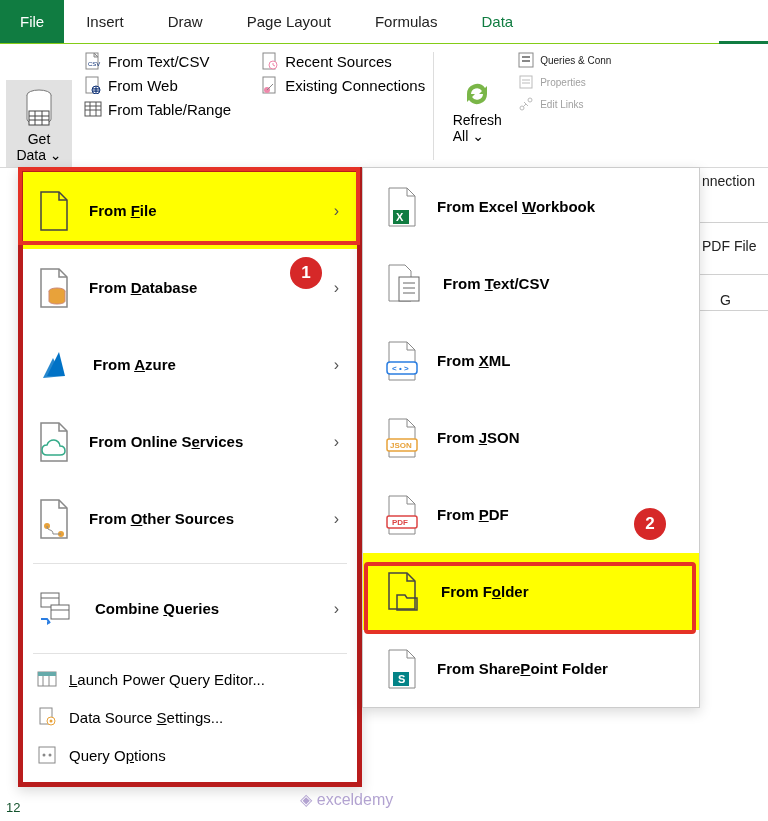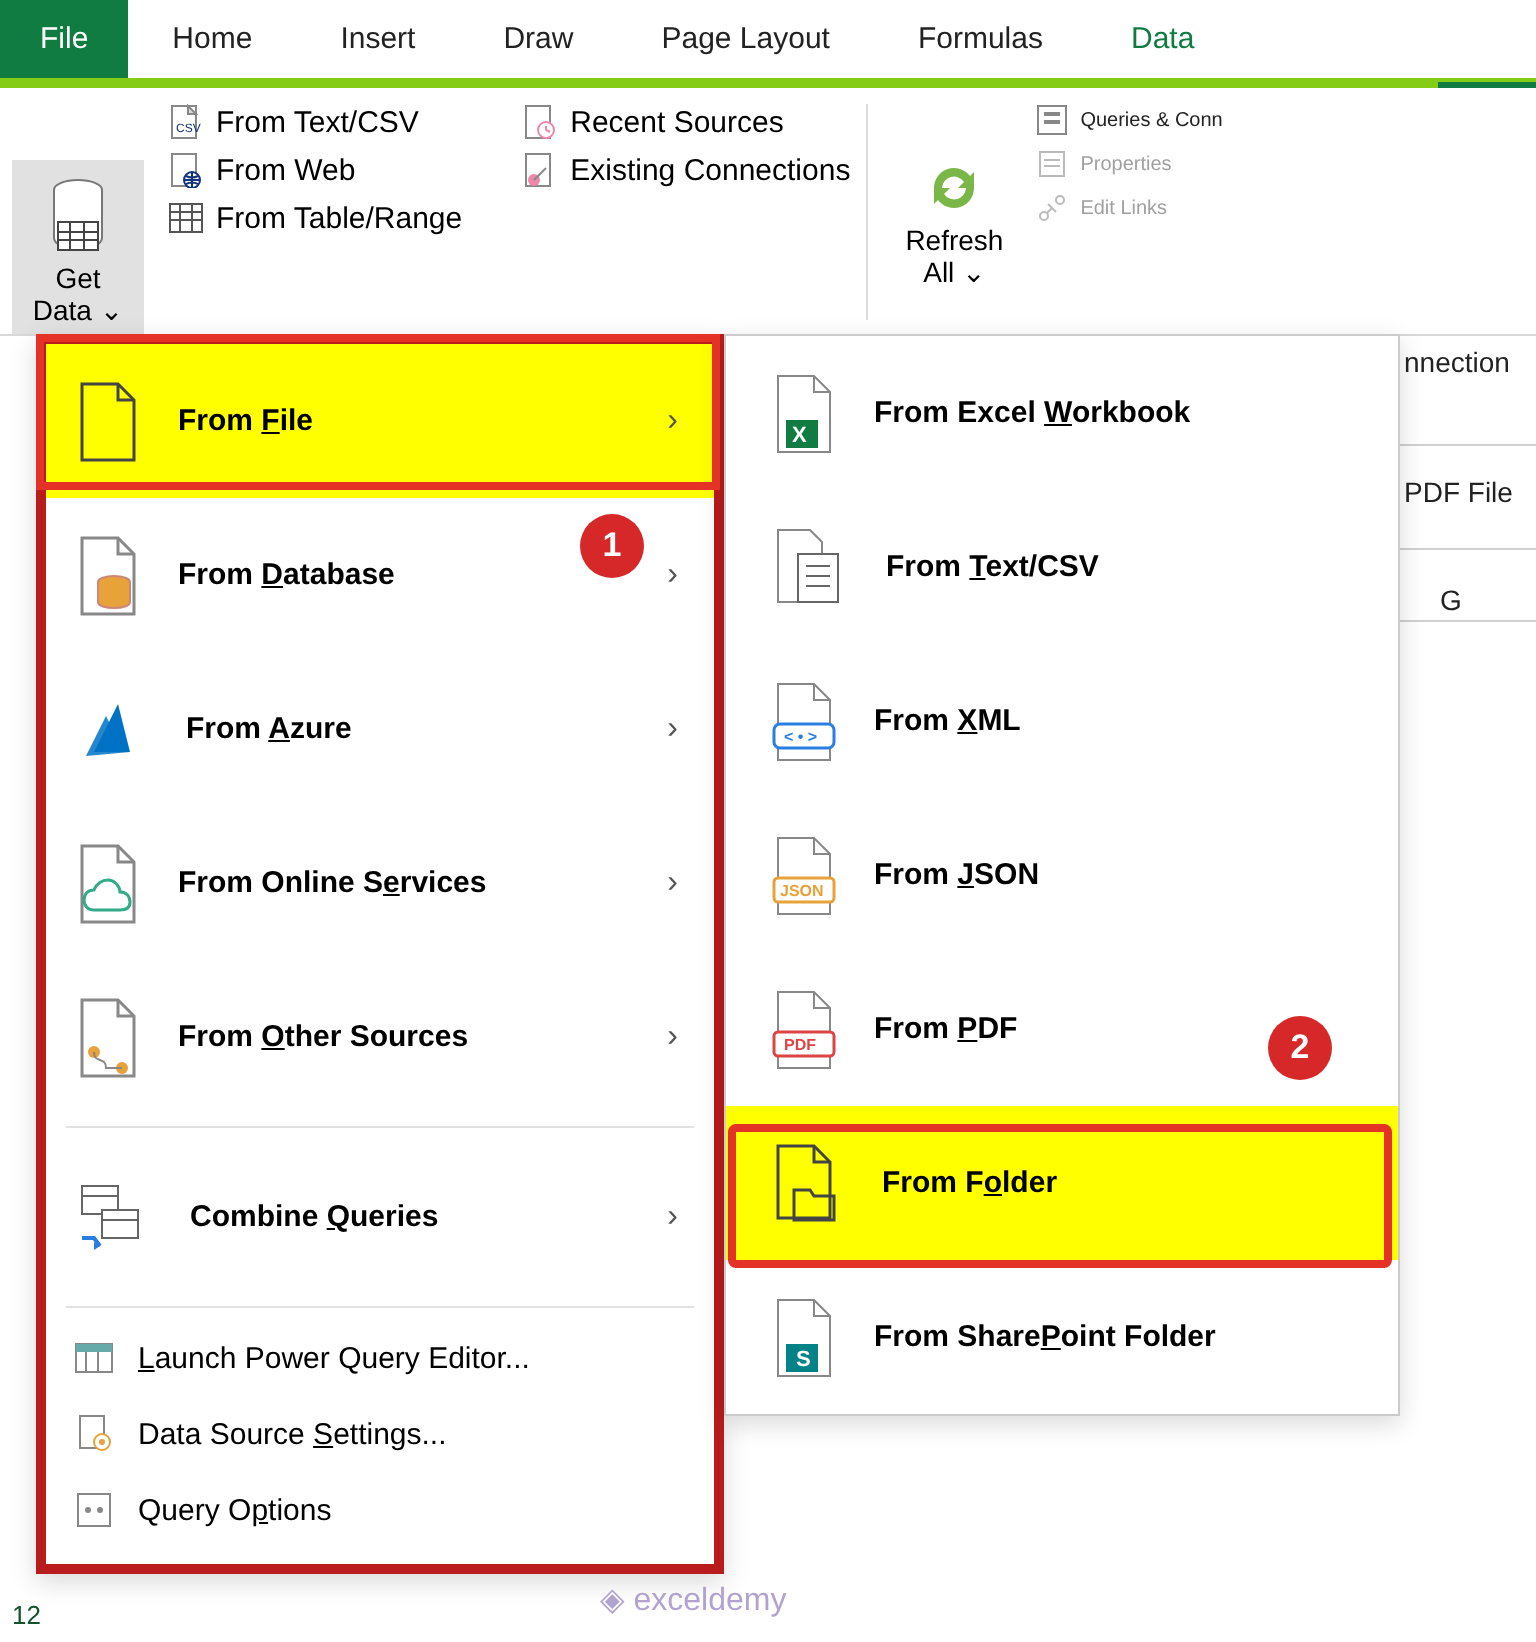--- a/index.html
+++ b/index.html
@@ -1,17 +1,17 @@
 <!DOCTYPE html>
 <html><head>
 <meta charset="utf-8">
 <style>
   * { box-sizing: border-box; }
   body { margin: 0; font-family: "Segoe UI", Arial, sans-serif; font-size: 15px; background: #fff; width: 768px; height: 821px; position: relative; overflow: hidden; }
-  .ribbon-tabs { display: flex; align-items: center; height: 44px; border-bottom: 5px solid #84cc16; }
+  .ribbon-tabs { display: flex; align-items: center; height: 44px; border-bottom: 1px solid #84cc16; }
   .tab { padding: 0 22px; display: flex; align-items: center; height: 100%; cursor: pointer; color: #222; }
   .tab.file { background: #107c41; color: #fff; font-weight: 400; padding: 0 20px; }
   .tab.active { color: #107c41; }
   .active-underline { position: absolute; top: 41px; left: 719px; width: 49px; height: 3px; background: #107c41; }
   .ribbon-content { display: flex; padding: 8px 6px 0 6px; height: 124px; border-bottom: 1px solid #d8d8d8; position: relative; }
   .getdata-btn { width: 66px; display: flex; flex-direction: column; align-items: center; justify-content: center; background: #e1e1e1; padding: 8px 2px 4px 2px; cursor: pointer; margin-top: 28px; }
   .cmds { display: flex; flex-direction: column; gap: 6px; padding-left: 12px; }
   .cmd { display: flex; align-items: center; gap: 6px; cursor: pointer; }
   .sep { width:1px; border-left:1px solid #ddd; margin:0 8px; height:108px; }
   .refresh { width:70px; display:flex; flex-direction:column; align-items:center; justify-content:center; }
@@ -53,21 +53,20 @@
 
   
   svg { flex-shrink:0; }
   .txt-line { text-decoration: underline; }
 </style>
 </head>
 <body>
 
 <div class="ribbon-tabs">
   <div class="tab file">File</div>
-  <div class="tab">Home</div>
   <div class="tab">Insert</div>
   <div class="tab">Draw</div>
   <div class="tab">Page Layout</div>
   <div class="tab">Formulas</div>
   <div class="tab active">Data</div>
 </div>
 <div class="active-underline"></div>
 
 <div class="ribbon-content">
   <div class="getdata-btn">
@@ -132,21 +131,21 @@
     </div>
   </div>
 
   <div class="sep"></div>
 
   <div class="refresh">
     <svg width="36" height="36" viewBox="0 0 36 36">
         <path d="M8 18a10 10 0 0 1 18-6l2-2v8h-8l3-3a6 6 0 0 0-11 3" fill="#7ab648"></path>
         <path d="M28 18a10 10 0 0 1-18 6l-2 2v-8h8l-3 3a6 6 0 0 0 11-3" fill="#7ab648"></path>
       </svg>
-    <div style="white-space:pre-line; text-align:center; font-size:14px;"><span>Refresh
+    <div style="white-space:pre-line; font-size:14px;"><span>Refresh
 All</span> ⌄</div>
   </div>
 
   <div class="props">
     <div class="cmd">
       <svg width="16" height="16">
           <rect x="1" y="1" width="14" height="14" fill="#fff" stroke="#888"></rect>
           <rect x="4" y="4" width="8" height="2" fill="#888"></rect>
           <rect x="4" y="8" width="8" height="2" fill="#888"></rect>
         </svg>

